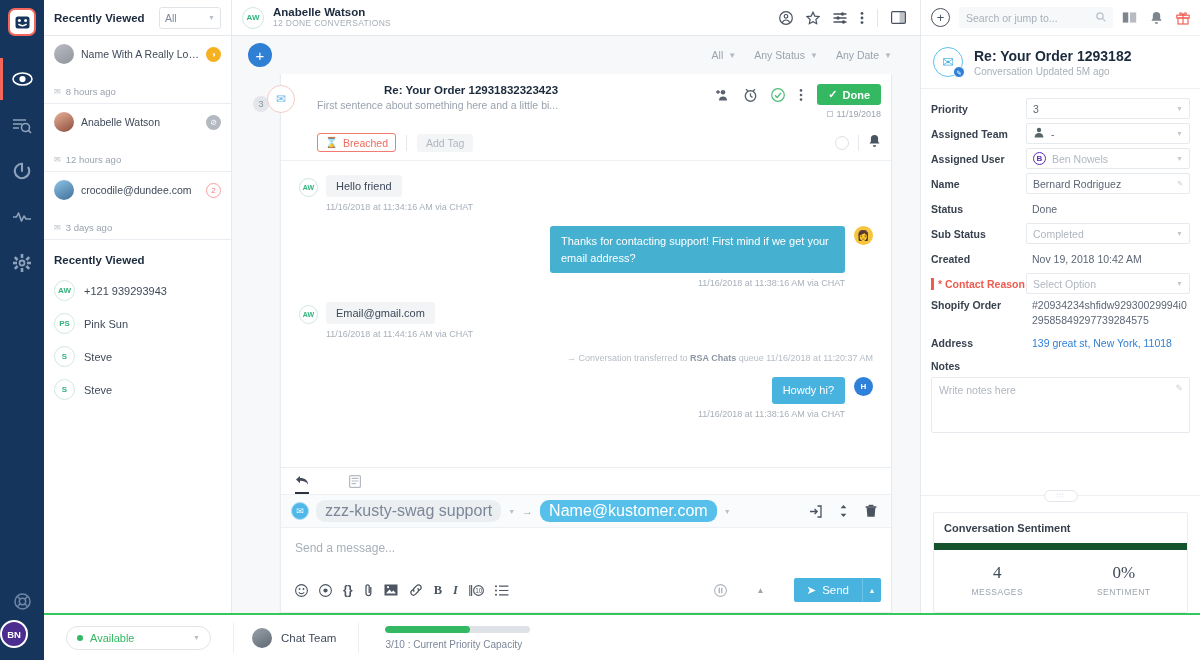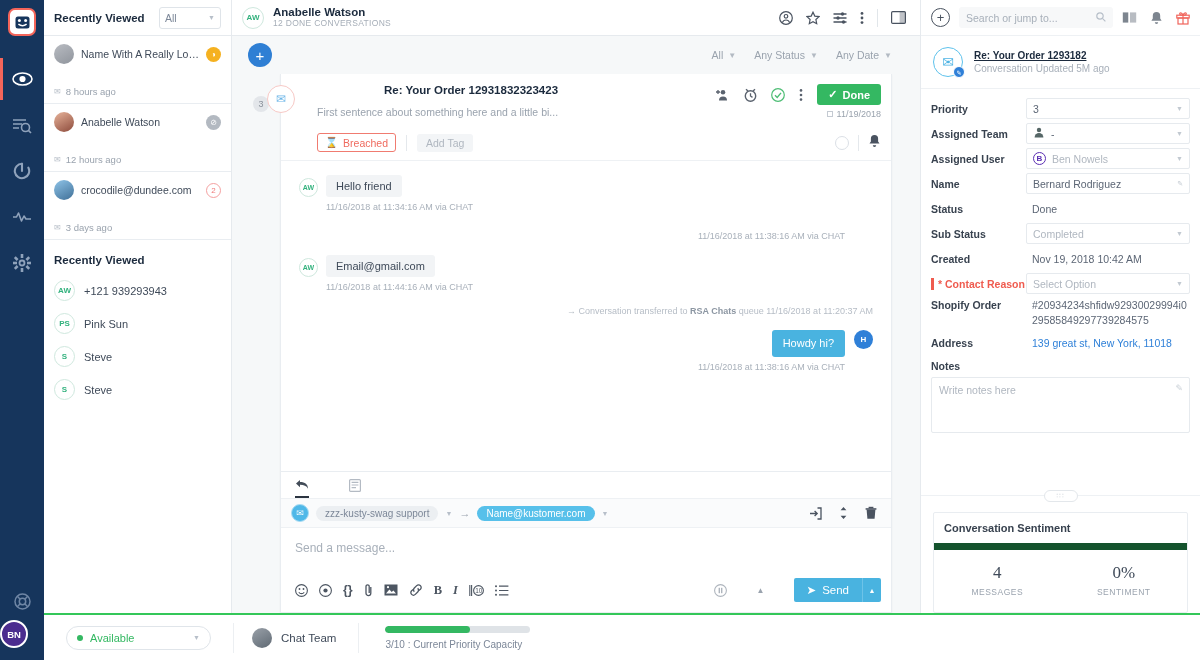--- a/index.html
+++ b/index.html
@@ -125,21 +125,21 @@
     box-shadow: 0 1px 2px rgba(20,40,70,0.04);
   }
   .tc-head { display: flex; align-items: flex-start; padding: 10px 10px 8px 14px; position: relative; }
   .tc-env {
     position: absolute; left: -14px; top: 11px; width: 28px; height: 28px; border-radius: 50%;
     background: #fff; border: 1px solid #f7c9c6; color: #6fb7e8;
     display: flex; align-items: center; justify-content: center; font-size: 12px;
   }
   .tc-txt { min-width: 0; padding-left: 22px; }
   .tc-title { font-size: 11.5px; font-weight: bold; color: #1b2a3d; text-align: right; }
-  .tc-snip { font-size: 10.5px; color: #9aa3ae; margin-top: 10px; }
+  .tc-snip { font-size: 10.5px; color: #9aa3ae; margin-top: 3px; }
   .tc-right { margin-left: auto; display: flex; flex-direction: column; align-items: flex-end; gap: 4px; padding-left: 10px; }
   .tc-icons { display: flex; align-items: center; gap: 14px; }
   .tc-ic { color: #5a626e; cursor: pointer; display: flex; }
   .done-btn {
     background: #34b862; color: #fff; font-size: 11px; font-weight: bold; border: none; border-radius: 3px;
     height: 21px; padding: 0 11px; display: flex; align-items: center; gap: 5px; cursor: pointer;
   }
   .done-date { font-size: 9px; color: #9aa3ae; display: flex; align-items: center; gap: 4px; }
   .done-date .sq { width: 6px; height: 6px; border: 1px solid #c4cad2; }
 
@@ -182,21 +182,21 @@
   .cm-tab.active { border-bottom: 2px solid #2b3440; }
   .cm-tab.mut { color: #b3bac3; }
   .cm-to {
     display: flex; align-items: center; gap: 7px; padding: 5px 10px; background: #fafbfc;
     border-top: 1px solid #eef1f4; border-bottom: 1px solid #eef1f4;
   }
   .cm-env {
     width: 18px; height: 18px; border-radius: 50%; border: 1px solid #a9dcf3; color: #fff; background: #4fb8e8;
     display: flex; align-items: center; justify-content: center; font-size: 9px; flex: 0 0 18px;
   }
-  .chip { background: #eceff2; color: #7c8798; font-size: 10px; border-radius: 9px; padding: 2px 9px; cursor: pointer; }
+  .chip { background: #eceff2; color: #7c8798; font-size: 16px; border-radius: 9px; padding: 2px 9px; cursor: pointer; }
   .chip.blue { background: #57c0ea; color: #fff; }
   .cm-caret { font-size: 7px; color: #b7bfc9; cursor: pointer; }
   .cm-arrow { color: #9aa3ae; font-size: 11px; }
   .cm-to-right { margin-left: auto; display: flex; align-items: center; gap: 17px; padding-right: 4px; }
   .cm-tr-ic { color: #4a5360; cursor: pointer; font-size: 12px; display: flex; }
   .cm-input { padding: 13px 14px 6px; font-size: 12px; color: #a8b0ba; min-height: 44px; cursor: text; }
   .cm-bar { display: flex; align-items: center; padding: 6px 10px 10px 14px; gap: 11px; }
   .cm-bi { color: #4d5662; font-size: 12.5px; cursor: pointer; display: flex; align-items: center; }
   .cm-bi.bold { font-weight: bold; font-family: "Liberation Serif", serif; }
   .cm-bi.ital { font-style: italic; font-weight: bold; font-family: "Liberation Serif", serif; }
@@ -231,21 +231,21 @@
   .rp-conv { display: flex; align-items: center; gap: 11px; padding: 11px 12px; border-bottom: 1px solid #eef1f4; }
   .rp-conv-av {
     width: 30px; height: 30px; border-radius: 50%; border: 1.5px solid #5ec2ec; color: #4fb4e4;
     display: flex; align-items: center; justify-content: center; font-size: 14px; flex: 0 0 30px; position: relative;
   }
   .rp-conv-av .pen {
     position: absolute; right: -3px; bottom: -2px; width: 12px; height: 12px; border-radius: 50%;
     background: #2f80d8; color: #fff; font-size: 6px; display: flex; align-items: center; justify-content: center;
     border: 1.5px solid #fff;
   }
-  .rp-conv-title { font-size: 10px; font-weight: bold; color: #1b2a3d; text-decoration: underline; }
+  .rp-conv-title { font-size: 14px; font-weight: bold; color: #1b2a3d; }
   .rp-conv-sub { font-size: 10px; color: #a8b0ba; margin-top: 2px; }
 
   .rp-fields { padding: 9px 10px 4px; }
   .fr { display: flex; align-items: center; margin-bottom: 4px; min-height: 21px; }
   .fr-label { width: 95px; flex: 0 0 95px; font-size: 10.5px; font-weight: bold; color: #38424f; }
   .fr-label.req { color: #ef5b4f; position: relative; padding-left: 7px; }
   .fr-label.req::before { content: ""; position: absolute; left: 0; top: 0; bottom: 0; width: 2.5px; background: #ef5b4f; }
   .fr-ctl {
     flex: 1 1 auto; min-width: 0; height: 21px; border: 1px solid #e6eaee; border-radius: 2px;
     display: flex; align-items: center; padding: 0 6px; font-size: 10.5px; color: #5c6675; background: #fff; cursor: pointer;
@@ -574,20 +574,24 @@
         <div class="msgs">
           <div class="msg in">
             <div class="m-av">AW</div>
             <div class="m-col">
               <div class="bub-in">Hello friend</div>
               <div class="m-time">11/16/2018 at 11:34:16 AM via CHAT</div>
             </div>
           </div>
 
           <div class="msg out">
+            <div class="out-row">
+              <div class="bub-out">Thanks for contacting support! First mind if we get your email address?</div>
+              <div class="m-av-out emoji">👩</div>
+            </div>
             <div class="m-time" style="margin-right:28px">11/16/2018 at 11:38:16 AM via CHAT</div>
           </div>
 
           <div class="msg in">
             <div class="m-av">AW</div>
             <div class="m-col">
               <div class="bub-in">Email@gmail.com</div>
               <div class="m-time">11/16/2018 at 11:44:16 AM via CHAT</div>
             </div>
           </div>

